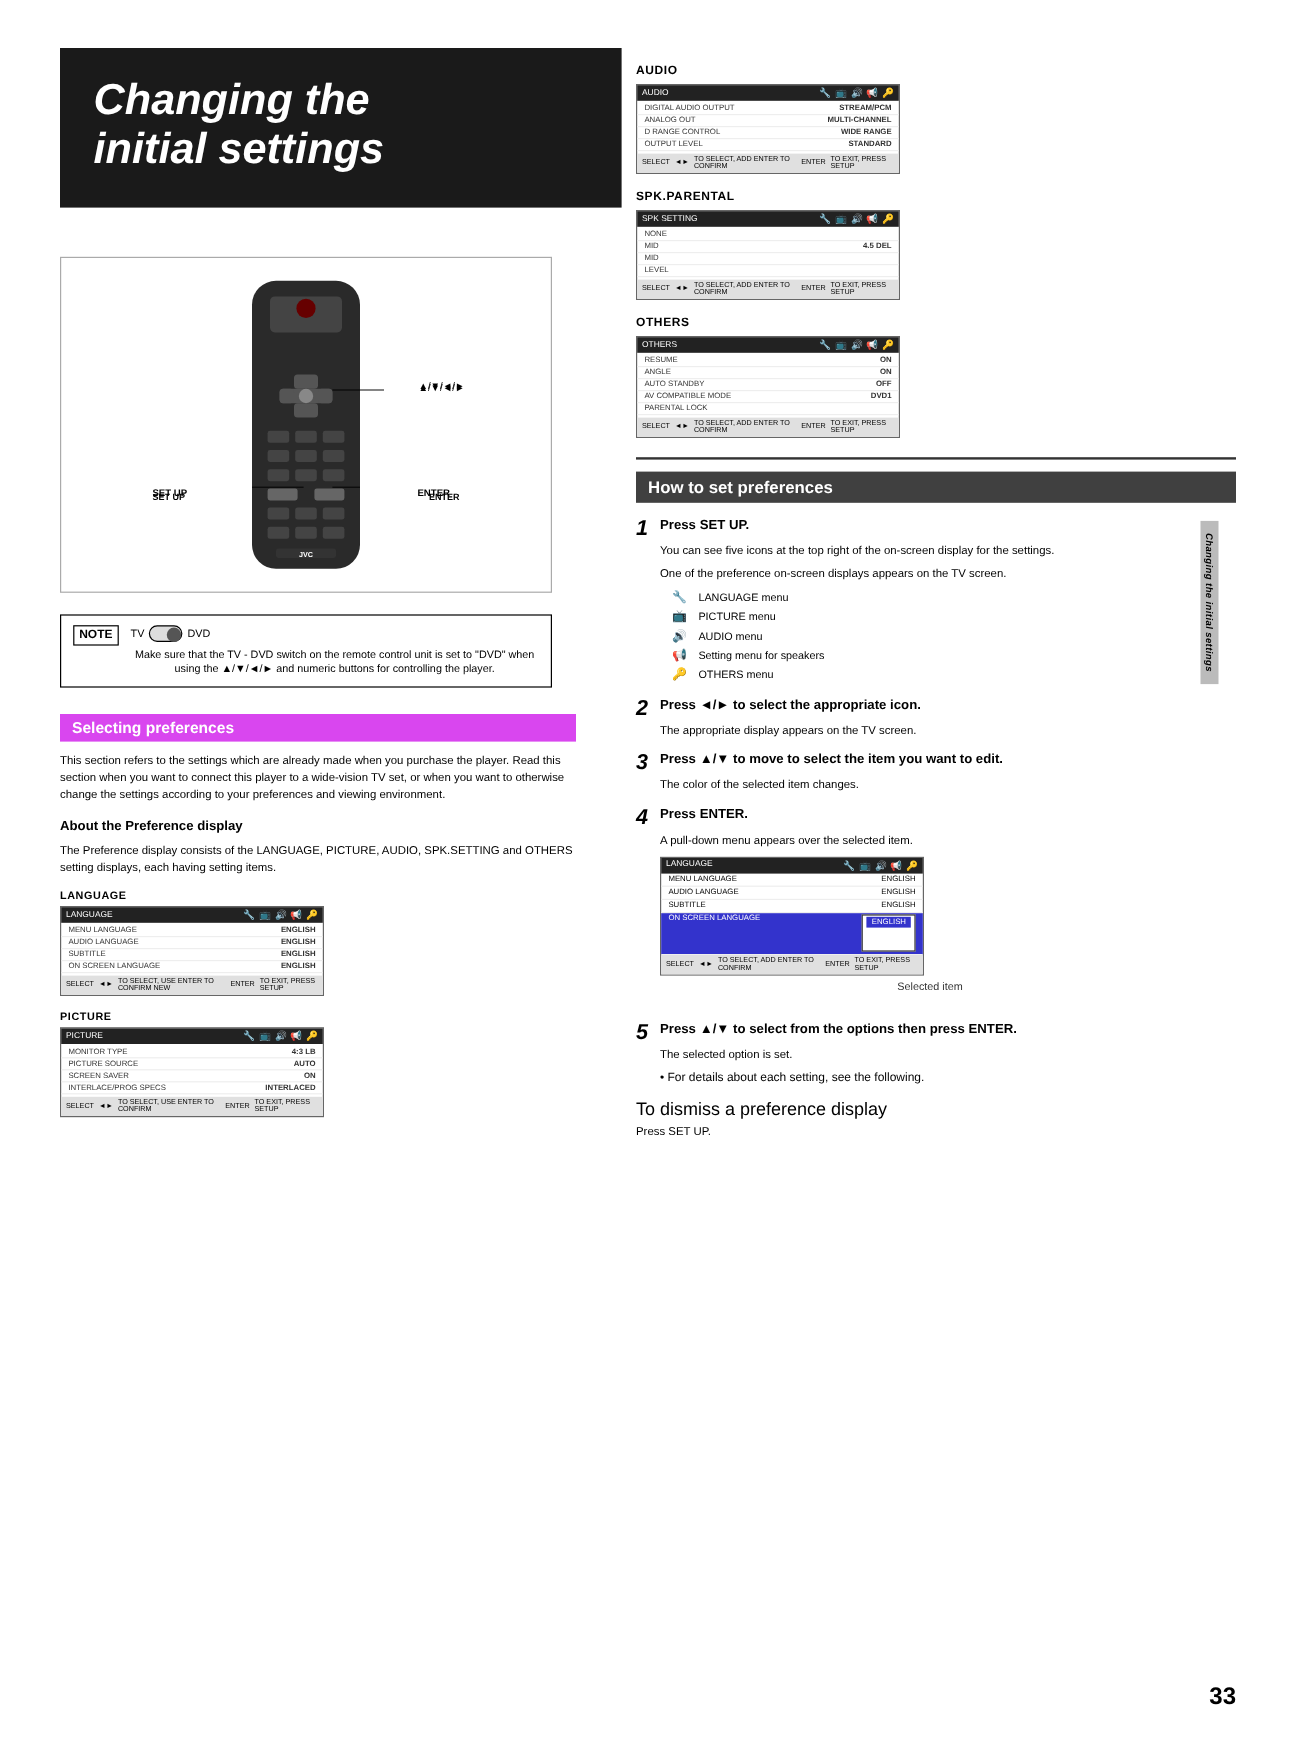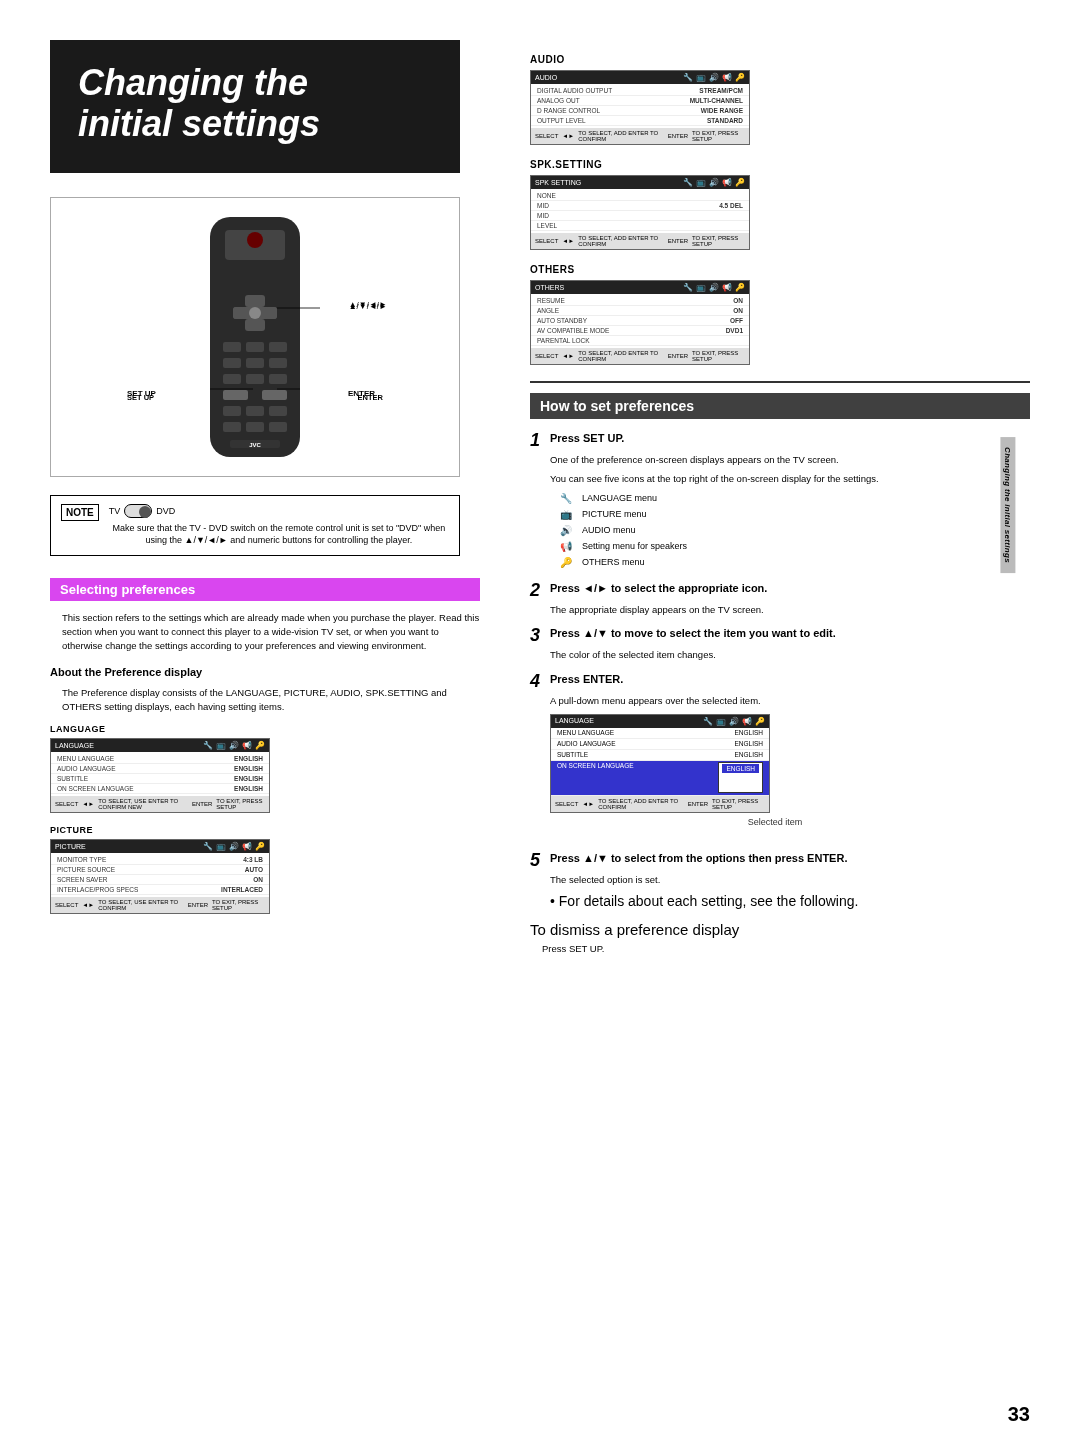--- a/index.html
+++ b/index.html
@@ -35,22 +35,22 @@
       left: 530px;
       top: 40px;
       width: 500px;
     }
 
     
     .title-box {
       background: #1a1a1a;
       color: #fff;
       padding: 22px 28px 28px 28px;
-      margin-bottom: 24px;
-      width: 410px;
+      margin-bottom: 41px;
+      width: 468px;
     }
     .title-box h1 {
       font-size: 36px;
       font-style: italic;
       font-weight: bold;
       line-height: 1.15;
     }
 
     
     .remote-area {
@@ -115,21 +115,20 @@
       font-size: 13px;
       font-weight: bold;
       padding: 4px 10px;
       margin-bottom: 10px;
     }
 
     .body-text {
       font-size: 9.5px;
       line-height: 1.5;
       margin-bottom: 10px;
-      margin-left: 12px;
     }
 
     .subsection-title {
       font-size: 11px;
       font-weight: bold;
       margin-bottom: 8px;
       margin-top: 12px;
     }
 
     .label-bold {
@@ -313,21 +312,21 @@
       position: relative;
     }
 
     hr.section-divider {
       border: none;
       border-top: 2px solid #333;
       margin-bottom: 10px;
     }
 
     .bullet-point {
-      font-size: 14px;
+      font-size: 10px;
       line-height: 1.4;
       margin-left: 20px;
     }
     .bullet-point::before {
       content: "• ";
     }
   </style>
 </head>
 <body>
 
@@ -536,21 +535,21 @@
         </div>
         <div class="pref-footer">
           <span>SELECT</span>
             <span>◄►</span>
             <span>TO SELECT, ADD ENTER TO CONFIRM</span>
           <span>ENTER</span>
             <span>TO EXIT, PRESS SETUP</span>
         </div>
       </div>
 
-      <div class="right-section-label">SPK.SETTING</div>
+      <div class="right-section-label">SPK.PARENTAL</div>
       <div class="pref-screen">
         <div class="pref-screen-header">
           <span>SPK SETTING</span>
           <div class="pref-screen-icons">
             <span>🔧</span>
               <span>📺</span>
               <span>🔊</span>
               <span>📢</span>
               <span>🔑</span>
           </div>
@@ -627,22 +626,22 @@
 
       <hr class="section-divider" style="margin-top:16px;">
 
       <div class="how-to-header">How to set preferences</div>
 
       <div class="step-container">
         <div class="step-line">
           <span class="step-number">1</span>
           <span class="step-title">Press SET UP.</span>
         </div>
+        <div class="step-body">You can see five icons at the top right of the on-screen display for the settings.</div>
         <div class="step-body">One of the preference on-screen displays appears on the TV screen.</div>
-        <div class="step-body">You can see five icons at the top right of the on-screen display for the settings.</div>
 
         <div class="menu-icon-list">
           <div class="menu-icon-row">
             <span class="menu-icon-sym">🔧</span>
             <span>LANGUAGE menu</span>
           </div>
           <div class="menu-icon-row">
             <span class="menu-icon-sym">📺</span>
             <span>PICTURE menu</span>
           </div>

